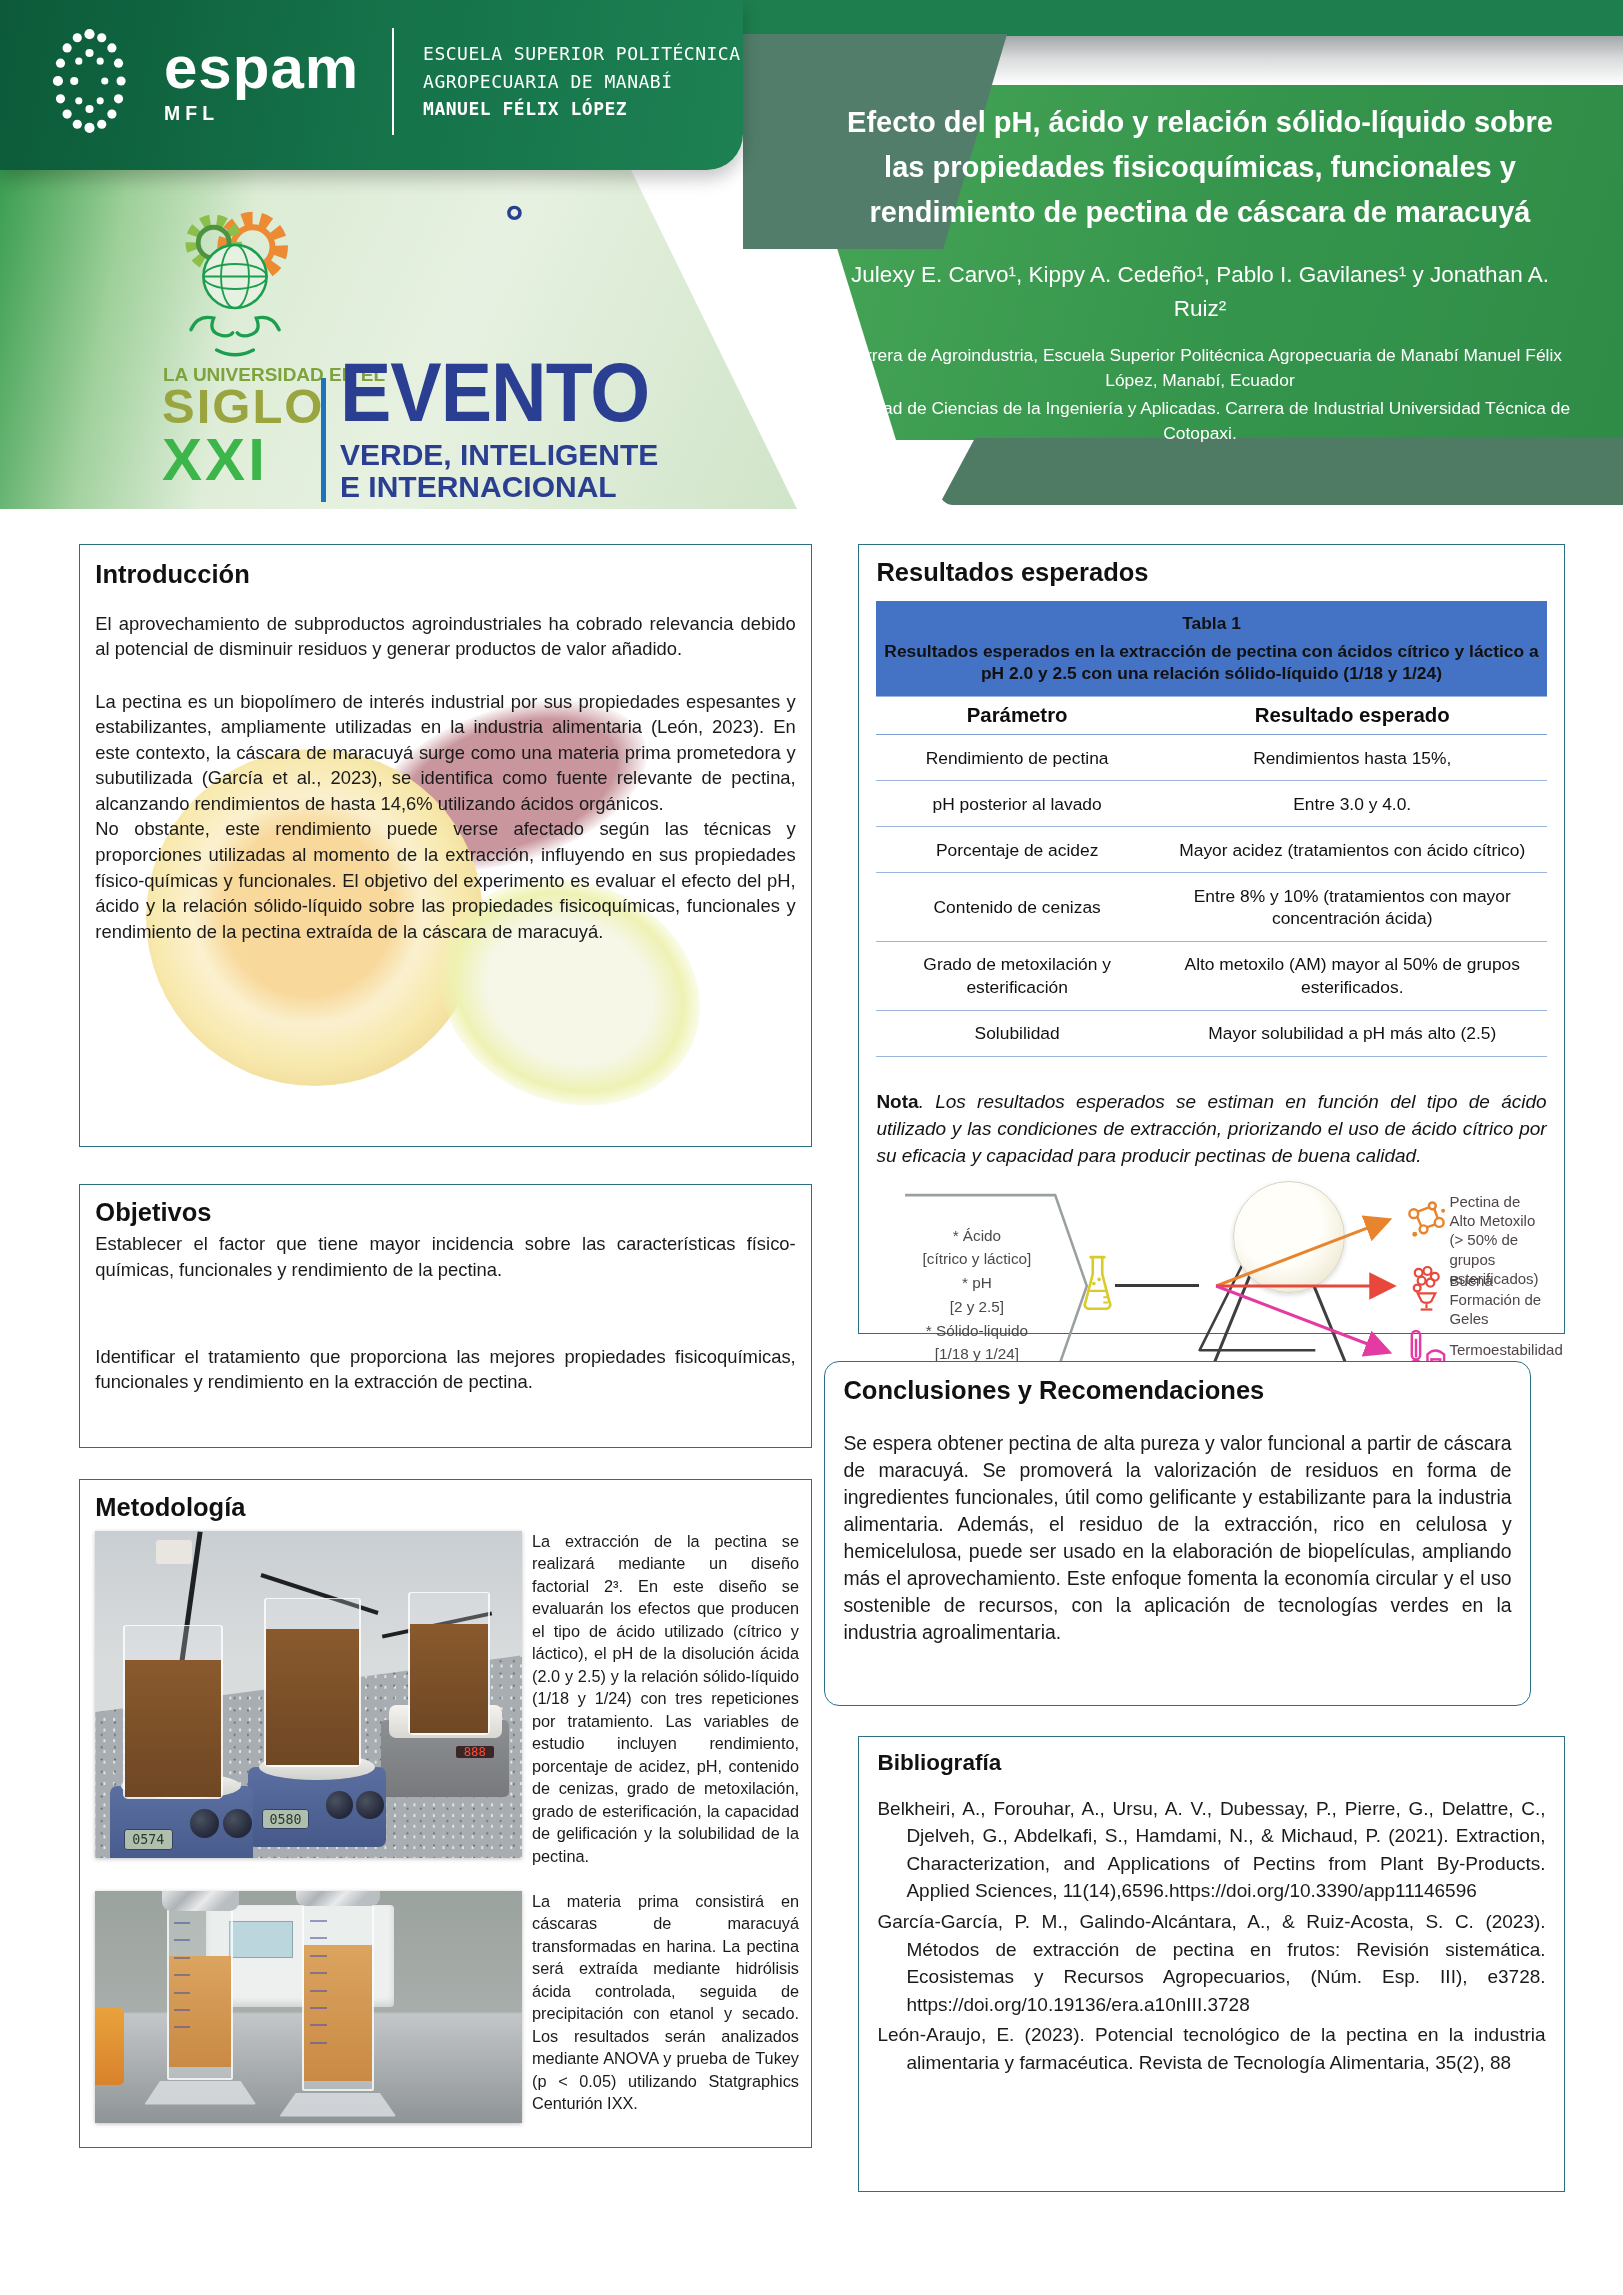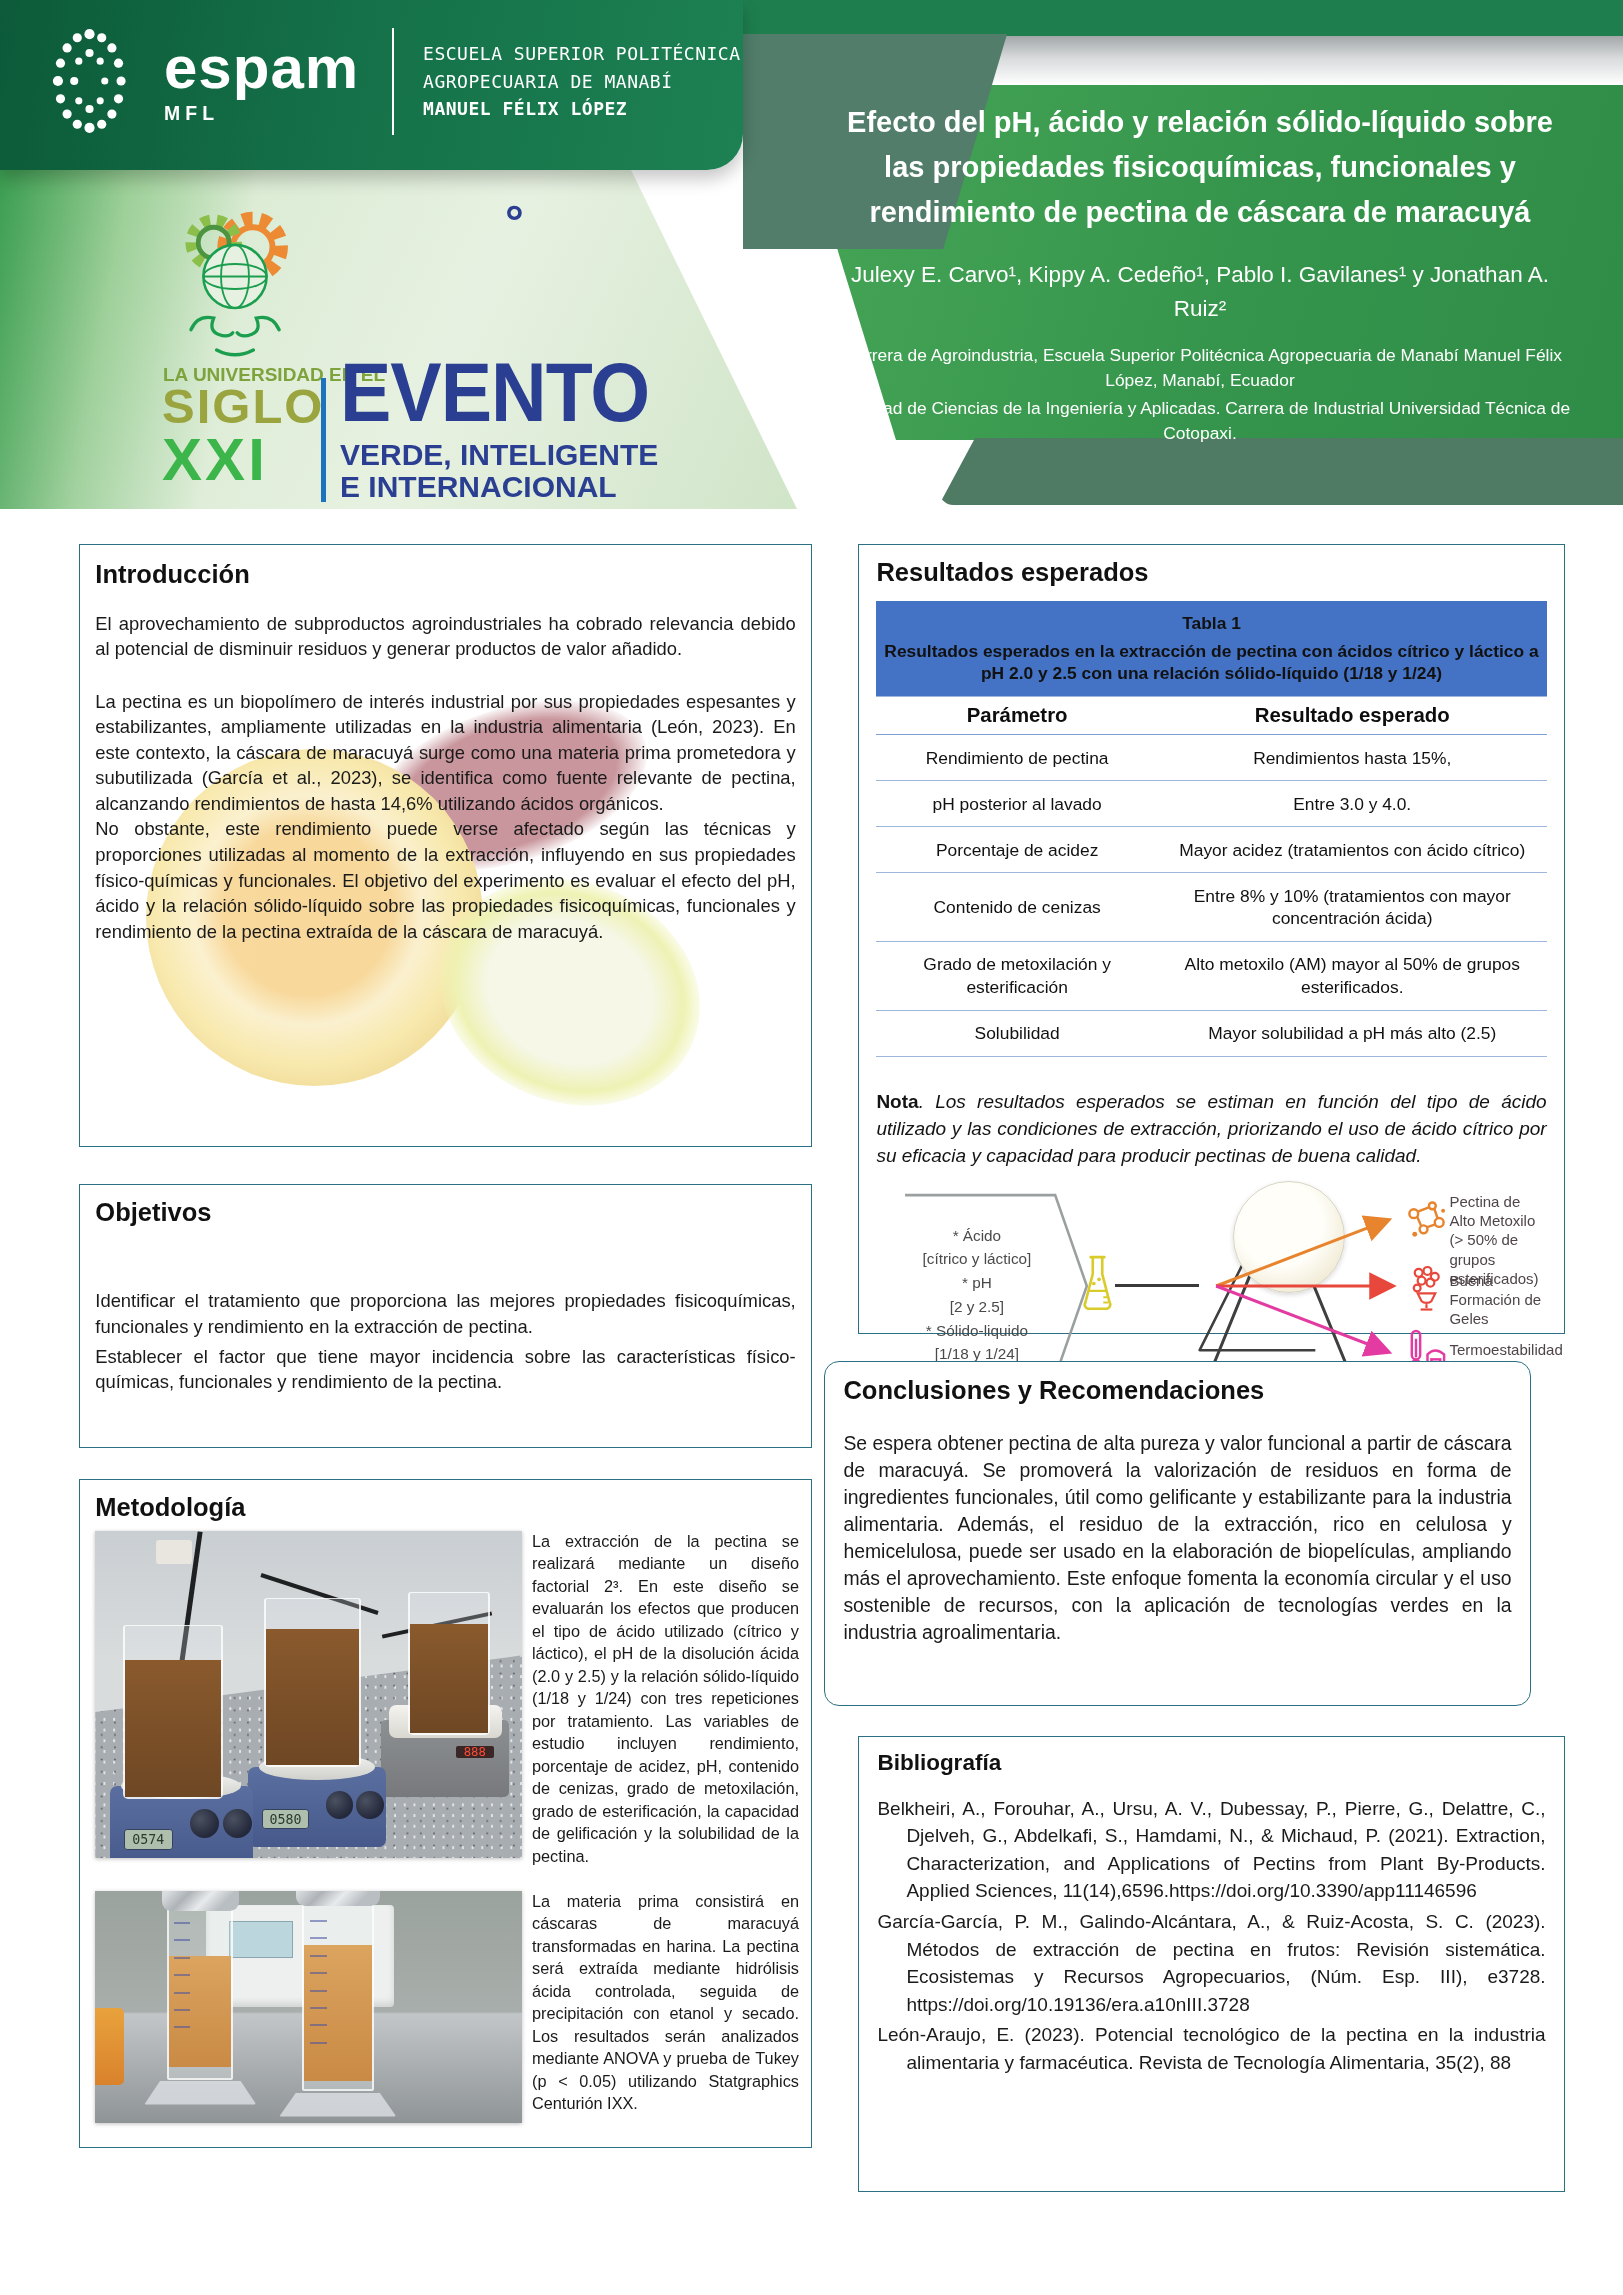--- a/index.html
+++ b/index.html
@@ -235,22 +235,22 @@
     <div class="box-title" style="position:relative;z-index:1;">Introducción</div>
     <div class="intro-body">
       <p class="jtext">El aprovechamiento de subproductos agroindustriales ha cobrado relevancia debido al potencial de disminuir residuos y generar productos de valor añadido.</p>
       <p class="jtext" style="margin-top:26.6px;">La pectina es un biopolímero de interés industrial por sus propiedades espesantes y estabilizantes, ampliamente utilizadas en la industria alimentaria (León, 2023). En este contexto, la cáscara de maracuyá surge como una materia prima prometedora y subutilizada (García et al., 2023), se identifica como fuente relevante de pectina, alcanzando rendimientos de hasta 14,6% utilizando ácidos orgánicos.</p>
       <p class="jtext">No obstante, este rendimiento puede verse afectado según las técnicas y proporciones utilizadas al momento de la extracción, influyendo en sus propiedades físico-químicas y funcionales. El objetivo del experimento es evaluar el efecto del pH, ácido y la relación sólido-líquido sobre las propiedades fisicoquímicas, funcionales y rendimiento de la pectina extraída de la cáscara de maracuyá.</p>
     </div>
   </div>
 
   <div class="abs box box-obj">
     <div class="box-title">Objetivos</div>
+    <p class="jtext" style="margin-top:4.1px;">Establecer el factor que tiene mayor incidencia sobre las características físico-químicas, funcionales y rendimiento de la pectina.</p>
     <p class="jtext" style="margin-top:61px;">Identificar el tratamiento que proporciona las mejores propiedades fisicoquímicas, funcionales y rendimiento en la extracción de pectina.</p>
-    <p class="jtext" style="margin-top:4.1px;">Establecer el factor que tiene mayor incidencia sobre las características físico-químicas, funcionales y rendimiento de la pectina.</p>
   </div>
 
   <div class="abs box box-met">
     <div class="box-title" style="margin:13.3px 0 0 15.3px;">Metodología</div>
 
     <div class="photo photo1">
       <div class="ph1-counter"></div>
       <div class="cable" style="left:92px; top:0; width:4.6px; height:153px; transform:rotate(8deg);"></div>
       <div class="cable" style="left:163px; top:61px; width:123px; height:4.1px; transform:rotate(18deg);"></div>
       <div class="cable" style="left:286px; top:92px; width:112px; height:4.1px; transform:rotate(-12deg);"></div>

